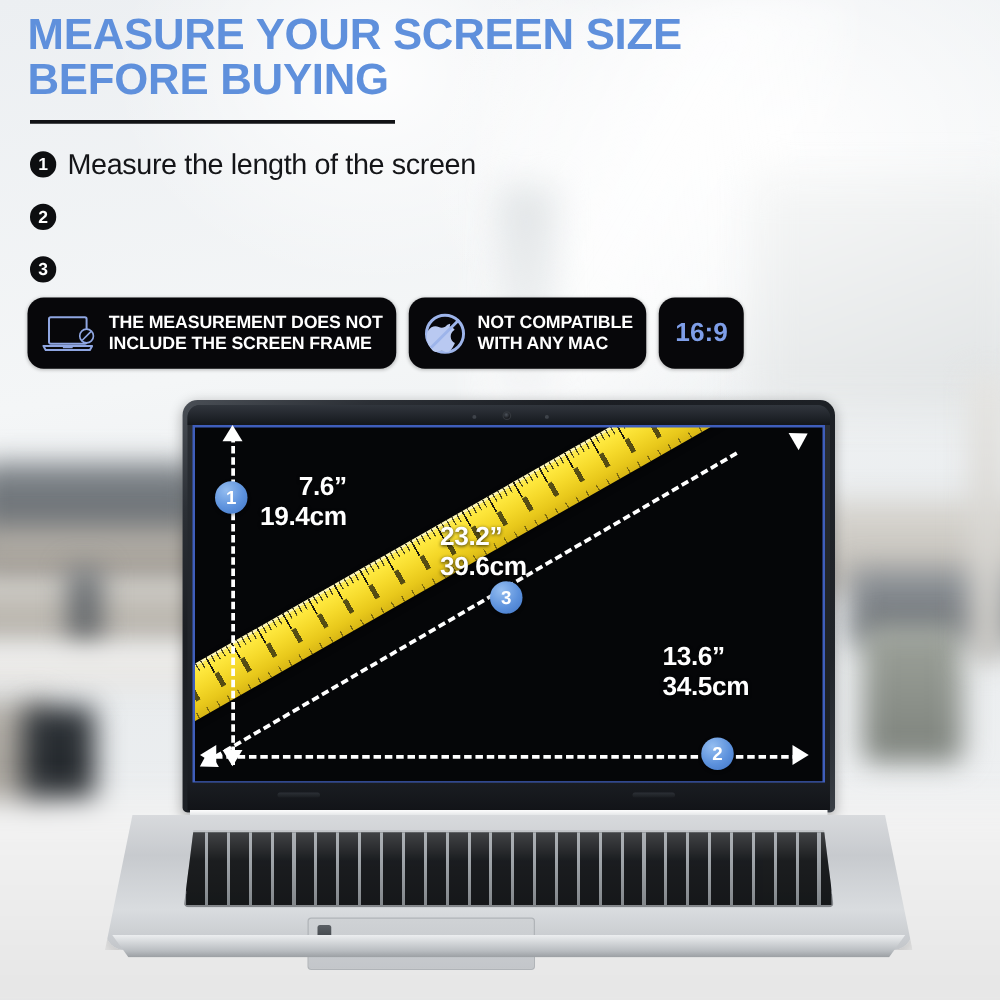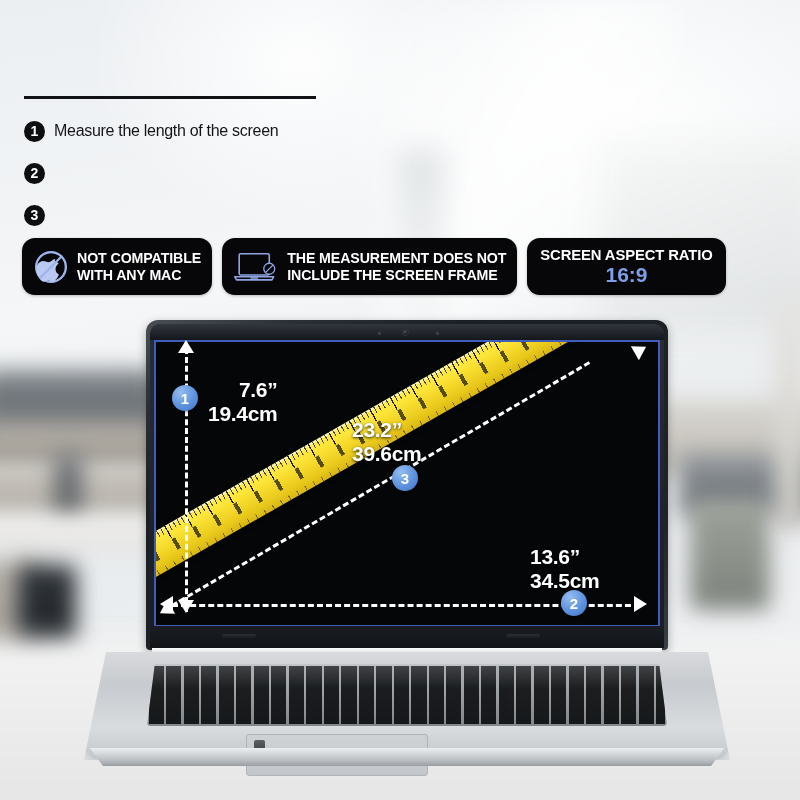--- a/index.html
+++ b/index.html
@@ -129,21 +129,21 @@
     border-radius: 50%;
     background: #0d0e10;
     color: #ffffff;
     font-size: 14px; font-weight: bold;
     display: flex; align-items: center; justify-content: center;
     flex: 0 0 auto;
     margin-right: 9px;
     line-height: 1;
   }
   .step-text {
-    font-size: 16px;
+    font-size: 23px;
     color: #141518;
     letter-spacing: -0.3px;
     white-space: nowrap;
   }
 
   
   .badges {
     position: absolute;
     left: 22px; top: 238px;
     display: flex;
@@ -395,21 +395,21 @@
     position: absolute;
     color: #ffffff;
     font-weight: bold;
     font-size: 21px;
     line-height: 1.13;
     text-shadow: 0 1px 3px rgba(0,0,0,0.8);
     letter-spacing: -0.3px;
   }
   .meas-1 { left: 208px; top: 378px; text-align: right; }
   .meas-3 { left: 352px; top: 418px; }
-  .meas-2 { left: 530px; top: 545px; }
+  .meas-2 { left: 530px; top: 514px; }
 
   .marker {
     position: absolute;
     width: 26px; height: 26px;
     border-radius: 50%;
     background: radial-gradient(circle at 35% 28%, #94bdf0 0%, #5d92dd 55%, #3f74c6 100%);
     color: #ffffff;
     font-weight: bold;
     font-size: 15px;
     display: flex; align-items: center; justify-content: center;
@@ -439,73 +439,76 @@
     <div class="blob bg-strip-left"></div>
     <div class="blob bg-block-left2"></div>
     <div class="blob bg-chair-left"></div>
     <div class="blob bg-counter-right"></div>
     <div class="blob bg-dark-right"></div>
     <div class="blob bg-chair-right"></div>
     <div class="blob bg-post-right"></div>
     <div class="blob bg-floor"></div>
   </div>
 
+  <div class="headline">
+    <span>MEASURE YOUR SCREEN SIZE</span>
+    <span class="l2">BEFORE BUYING</span>
+  </div>
 
   <div class="divider"></div>
 
   <div class="steps">
     <div class="step-row">
       <span class="step-num">1</span>
       <span class="step-text">Measure the length of the screen</span>
     </div>
     <div class="step-row">
       <span class="step-num">2</span>
     </div>
     <div class="step-row">
       <span class="step-num">3</span>
     </div>
   </div>
 
   <div class="badges">
+
+    <div class="badge">
+      <span class="badge-icon">
+        <svg width="46" height="36" viewBox="0 0 52 40">
+          <rect x="7" y="5" width="34" height="24" rx="1.6" fill="none" stroke="#8fa6e2" stroke-width="1.8"></rect>
+          <path d="M2 31h44l-2 3.6H4z" fill="none" stroke="#8fa6e2" stroke-width="1.8" stroke-linejoin="round"></path>
+          <rect x="19.5" y="31.6" width="9" height="1.6" rx="0.8" fill="#8fa6e2"></rect>
+          <circle cx="41" cy="22" r="6.2" fill="#07070a" stroke="#8fa6e2" stroke-width="1.5"></circle>
+          <line x1="36.9" y1="26.1" x2="45.1" y2="17.9" stroke="#8fa6e2" stroke-width="1.5"></line>
+        </svg>
+      </span>
+      <span class="badge-text">
+        <span>THE MEASUREMENT DOES NOT</span><br>
+        <span>INCLUDE THE SCREEN FRAME</span>
+      </span>
+    </div>
 
     <div class="badge">
       <span class="badge-icon">
         <svg width="36" height="36" viewBox="0 0 40 40">
           <circle cx="20" cy="20" r="16.5" fill="none" stroke="#9db4ea" stroke-width="2.6"></circle>
           <g fill="#b9c9f1">
             <path d="M24.6 11.2c.1 1.5-.5 2.9-1.4 3.9-.9 1-2.3 1.8-3.6 1.7-.2-1.4.5-2.9 1.4-3.8.9-1 2.4-1.7 3.6-1.8z"></path>
             <path d="M28.8 28.3c-.7 1.6-1 2.3-1.9 3.7-1.2 1.9-3 4.3-5.1 4.3-1.9 0-2.4-1.2-5-1.2s-3.1 1.2-5 1.2c-2.1 0-3.7-2.1-5-4-3.5-5.4-3.9-11.7-1.7-15.1 1.5-2.4 4-3.8 6.3-3.8 2.3 0 3.8 1.3 5.7 1.3 1.9 0 3-1.3 5.7-1.3 2.1 0 4.3 1.1 5.8 3.1-5.1 2.8-4.3 10.1.2 11.8z"></path>
           </g>
           <line x1="7.5" y1="32.5" x2="32.5" y2="7.5" stroke="#9db4ea" stroke-width="2.6"></line>
         </svg>
       </span>
       <span class="badge-text">
         <span>NOT COMPATIBLE</span><br>
         <span>WITH ANY MAC</span>
       </span>
     </div>
 
-    <div class="badge">
-      <span class="badge-icon">
-        <svg width="46" height="36" viewBox="0 0 52 40">
-          <rect x="7" y="5" width="34" height="24" rx="1.6" fill="none" stroke="#8fa6e2" stroke-width="1.8"></rect>
-          <path d="M2 31h44l-2 3.6H4z" fill="none" stroke="#8fa6e2" stroke-width="1.8" stroke-linejoin="round"></path>
-          <rect x="19.5" y="31.6" width="9" height="1.6" rx="0.8" fill="#8fa6e2"></rect>
-          <circle cx="41" cy="22" r="6.2" fill="#07070a" stroke="#8fa6e2" stroke-width="1.5"></circle>
-          <line x1="36.9" y1="26.1" x2="45.1" y2="17.9" stroke="#8fa6e2" stroke-width="1.5"></line>
-        </svg>
-      </span>
-      <span class="badge-text">
-        <span>THE MEASUREMENT DOES NOT</span><br>
-        <span>INCLUDE THE SCREEN FRAME</span>
-      </span>
-    </div>
-
     <div class="badge badge-3">
-      <span class="t1">SCREEN ASPECT RATIO</span>
       <span class="t2">16:9</span>
     </div>
 
   </div>
 
   <div class="laptop">
 
     <div class="lid"></div>
     <div class="lid-inner"></div>
     <div class="bezel-top"></div>

